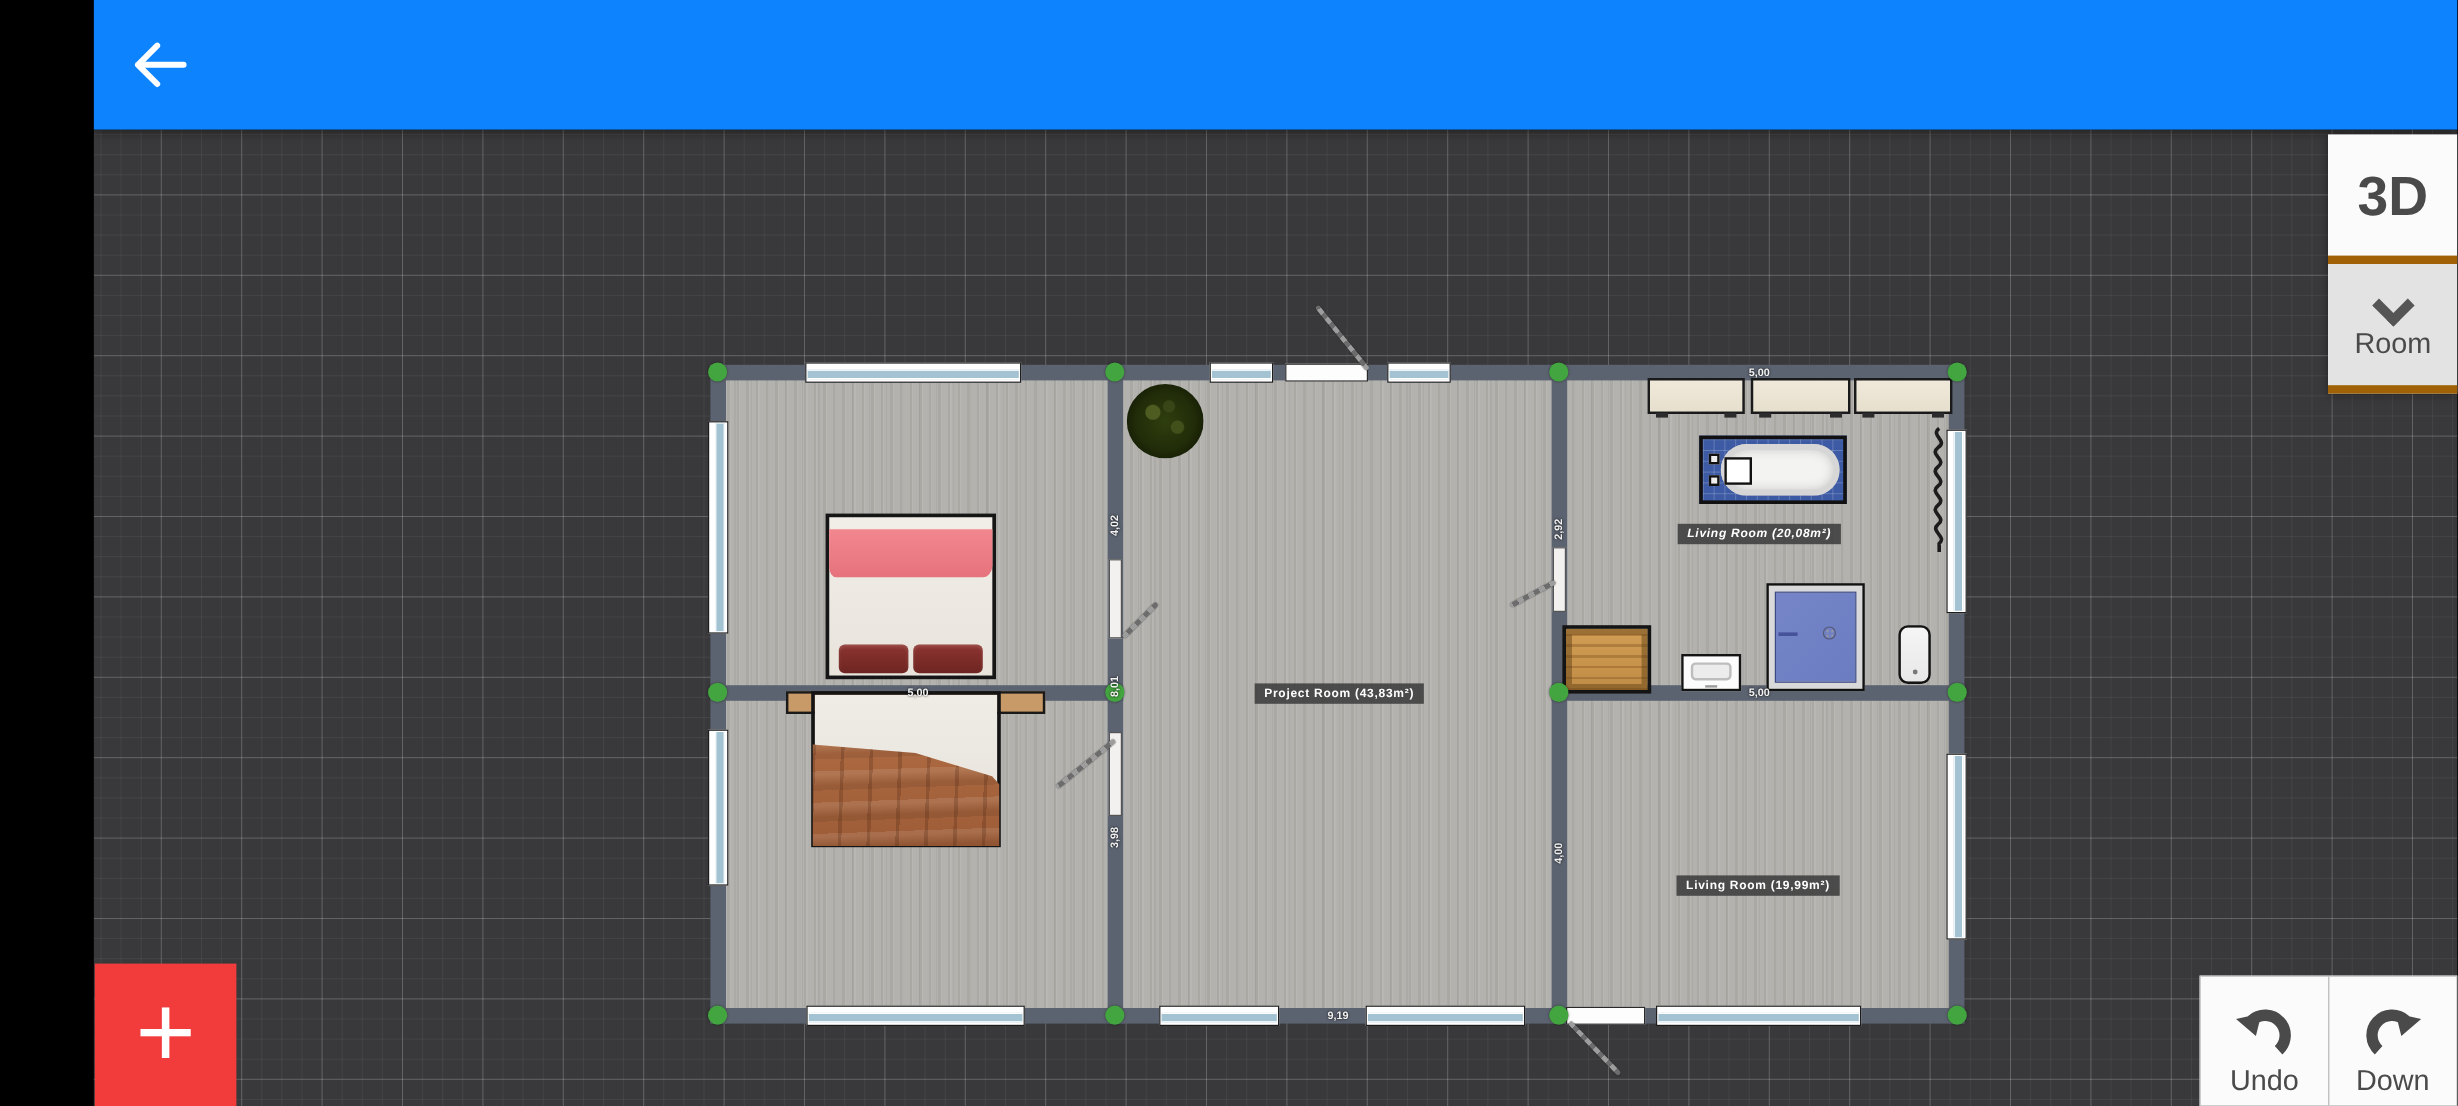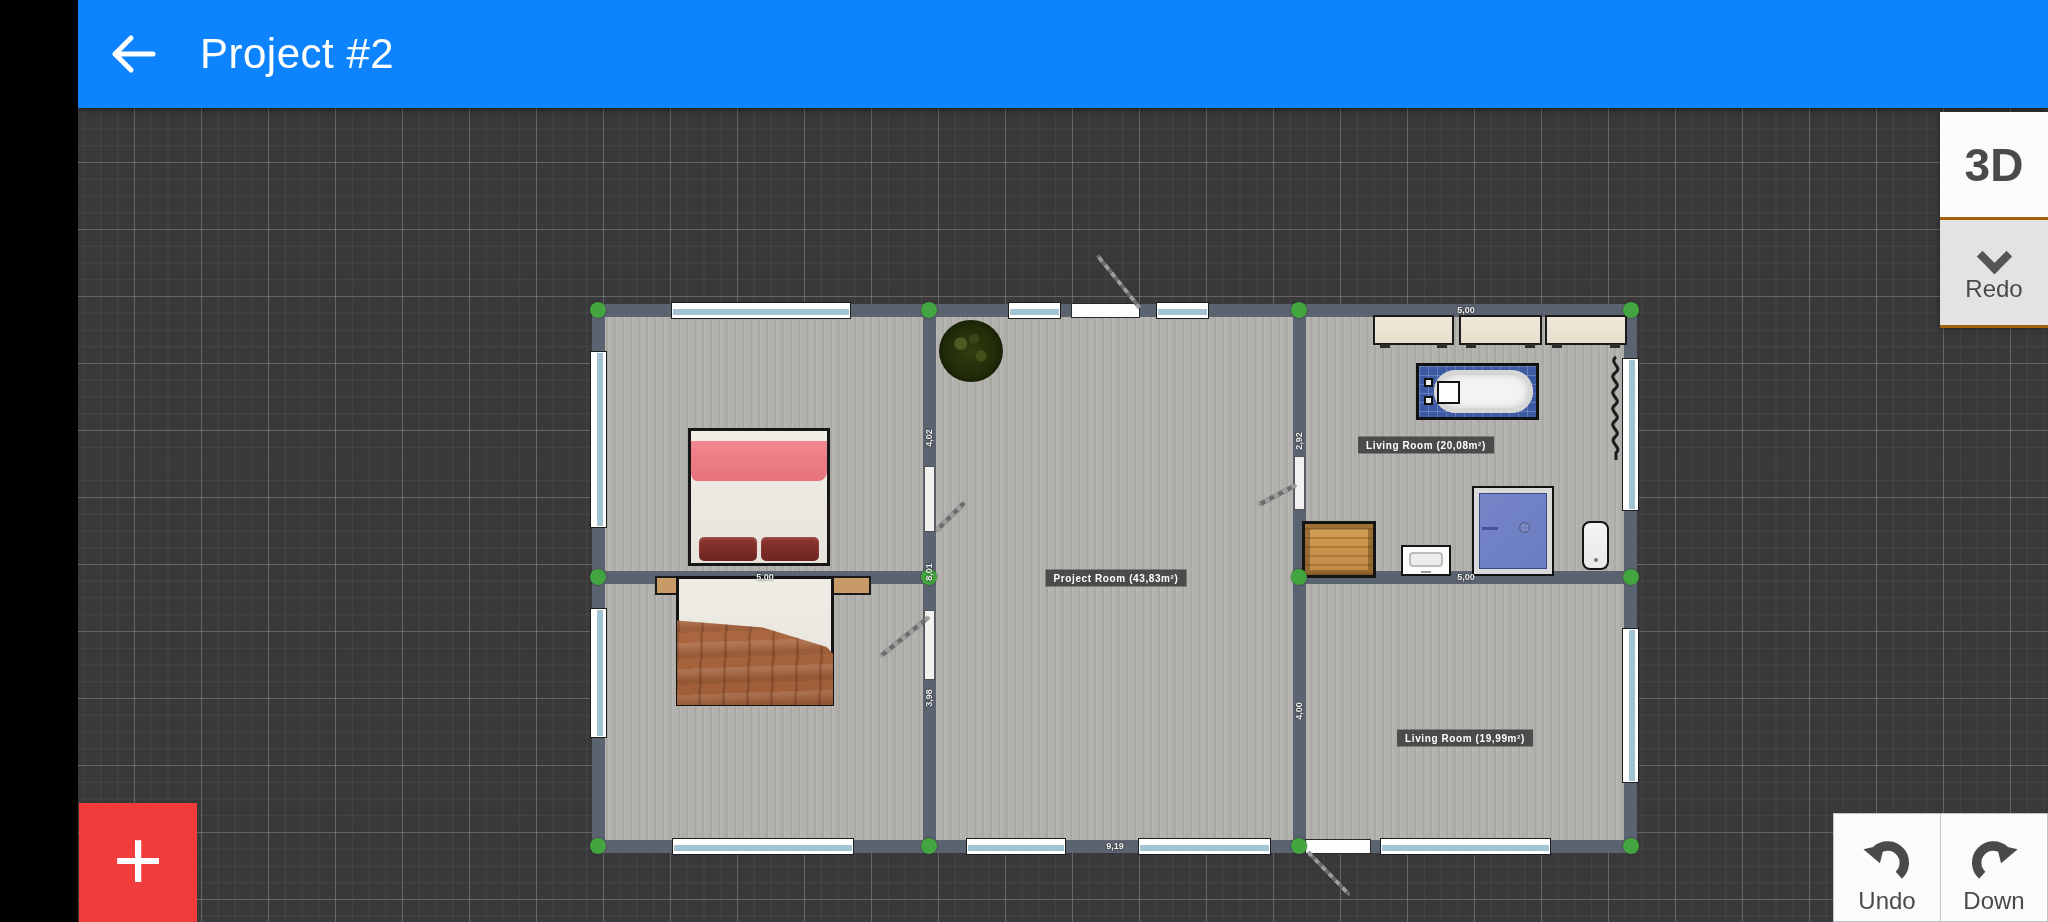--- a/index.html
+++ b/index.html
@@ -91,21 +91,21 @@
       box-shadow:inset 0 0 0 5px rgba(92,60,18,.45);}
   #sink{left:1323px;top:437px;width:50px;height:31px;background:#fcfcfc;border:2px solid #141414;}
   #sink .bowl{position:absolute;left:6px;top:5px;right:6px;bottom:7px;background:#ececec;border:2px solid #bdbdbd;border-radius:4px;}
   #sink .tick{position:absolute;left:50%;bottom:1px;width:10px;height:2px;margin-left:-5px;background:#9a9a9a;}
   #heater{left:1504px;top:413px;width:27px;height:49px;background:linear-gradient(#f5f5f5,#e8e8e8);border:2px solid #141414;border-radius:8px;}
   #heater::after{content:"";position:absolute;left:50%;bottom:6px;width:4px;height:4px;margin-left:-2px;border-radius:50%;background:#777;}
   #radiator{left:1529px;top:247px;width:18px;height:107px;z-index:5;}
 
   
   #side-panel{position:absolute;left:1940px;top:112px;width:108px;z-index:45;box-shadow:0 1px 6px rgba(0,0,0,.4);}
-  .side-btn{width:108px;height:108px;background:#fbfbfb;border-bottom:3px solid #a16207;display:flex;flex-direction:column;
+  .side-btn{width:108px;height:108px;background:#fbfbfb;border-bottom:7px solid #a16207;display:flex;flex-direction:column;
             align-items:center;justify-content:center;cursor:pointer;color:#4a4a4a;}
   .side-btn.pressed{background:#e3e3e3;}
   #btn-3d{font-size:46px;font-weight:bold;}
   .side-label{font-size:24px;margin-top:2px;}
   .chev{width:30px;height:30px;position:relative;}
   .chev::before{content:"";position:absolute;left:3px;top:8px;width:17px;height:17px;border-top:8px solid #555;border-right:8px solid #555;}
   .chev.up::before{transform:rotate(-45deg);}
   .chev.down::before{transform:rotate(135deg);top:1px;}
 
   
@@ -205,57 +205,56 @@
     <div class="abs dot" style="left:512px;top:461px;"></div>
     <div class="abs dot" style="left:843px;top:461px;"></div>
     <div class="abs dot" style="left:1213px;top:461px;"></div>
     <div class="abs dot" style="left:1545px;top:461px;"></div>
     <div class="abs dot" style="left:512px;top:730px;"></div>
     <div class="abs dot" style="left:843px;top:730px;"></div>
     <div class="abs dot" style="left:1213px;top:730px;"></div>
     <div class="abs dot" style="left:1545px;top:730px;"></div>
 
     <div class="abs room-label" style="left:1038px;top:470px;">Project Room (43,83m²)</div>
-    <div class="abs room-label" style="left:1348px;top:337px;">Living Room (20,08m²)</div>
+    <div class="abs room-label" style="left:1388px;top:337px;font-style:italic;">Living Room (20,08m²)</div>
     <div class="abs room-label" style="left:1387px;top:630px;">Living Room (19,99m²)</div>
 
     <div class="abs dim" style="left:1388px;top:202px;">5,00</div>
     <div class="abs dim" style="left:687px;top:469px;">5,00</div>
     <div class="abs dim" style="left:1388px;top:469px;">5,00</div>
     <div class="abs dim" style="left:1037px;top:738px;">9,19</div>
     <div class="abs dim dim-v" style="left:851px;top:330px;">4,02</div>
     <div class="abs dim dim-v" style="left:851px;top:464px;">8,01</div>
     <div class="abs dim dim-v" style="left:851px;top:590px;">3,98</div>
     <div class="abs dim dim-v" style="left:1221px;top:333px;">2,92</div>
     <div class="abs dim dim-v" style="left:1221px;top:603px;">4,00</div>
   </div>
 
   <div id="topbar">
     <div id="back-btn">
       <svg width="52" height="44" viewBox="0 0 52 44">
         <path d="M24 6 L8 22 L24 38 M8 22 H46" fill="none" stroke="#fff" stroke-width="5" stroke-linecap="round" stroke-linejoin="round"></path>
       </svg>
     </div>
-    <div id="title">Project #2</div>
   </div>
   <div id="menu-btn">
     <div class="menu-dot"></div>
     <div class="menu-dot"></div>
     <div class="menu-dot"></div>
   </div>
 
   <div id="cutout"></div>
 
   <div id="side-panel">
     <div class="side-btn" id="btn-3d">
       <span>3D</span>
     </div>
     <div class="side-btn pressed">
       <div class="chev down"></div>
-      <div class="side-label">Redo</div>
+      <div class="side-label">Room</div>
     </div>
   </div>
 
   <div id="history">
     <div class="hist-btn">
       <svg class="hist-icon" width="52" height="48" viewBox="0 0 44 40">
         <path d="M32 32 A13 13 0 1 0 13 11" fill="none" stroke="#4a4a4a" stroke-width="8"></path>
         <polygon points="2,10 20,6 16,22" fill="#4a4a4a"></polygon>
       </svg>
       <div class="hist-label">Undo</div>

